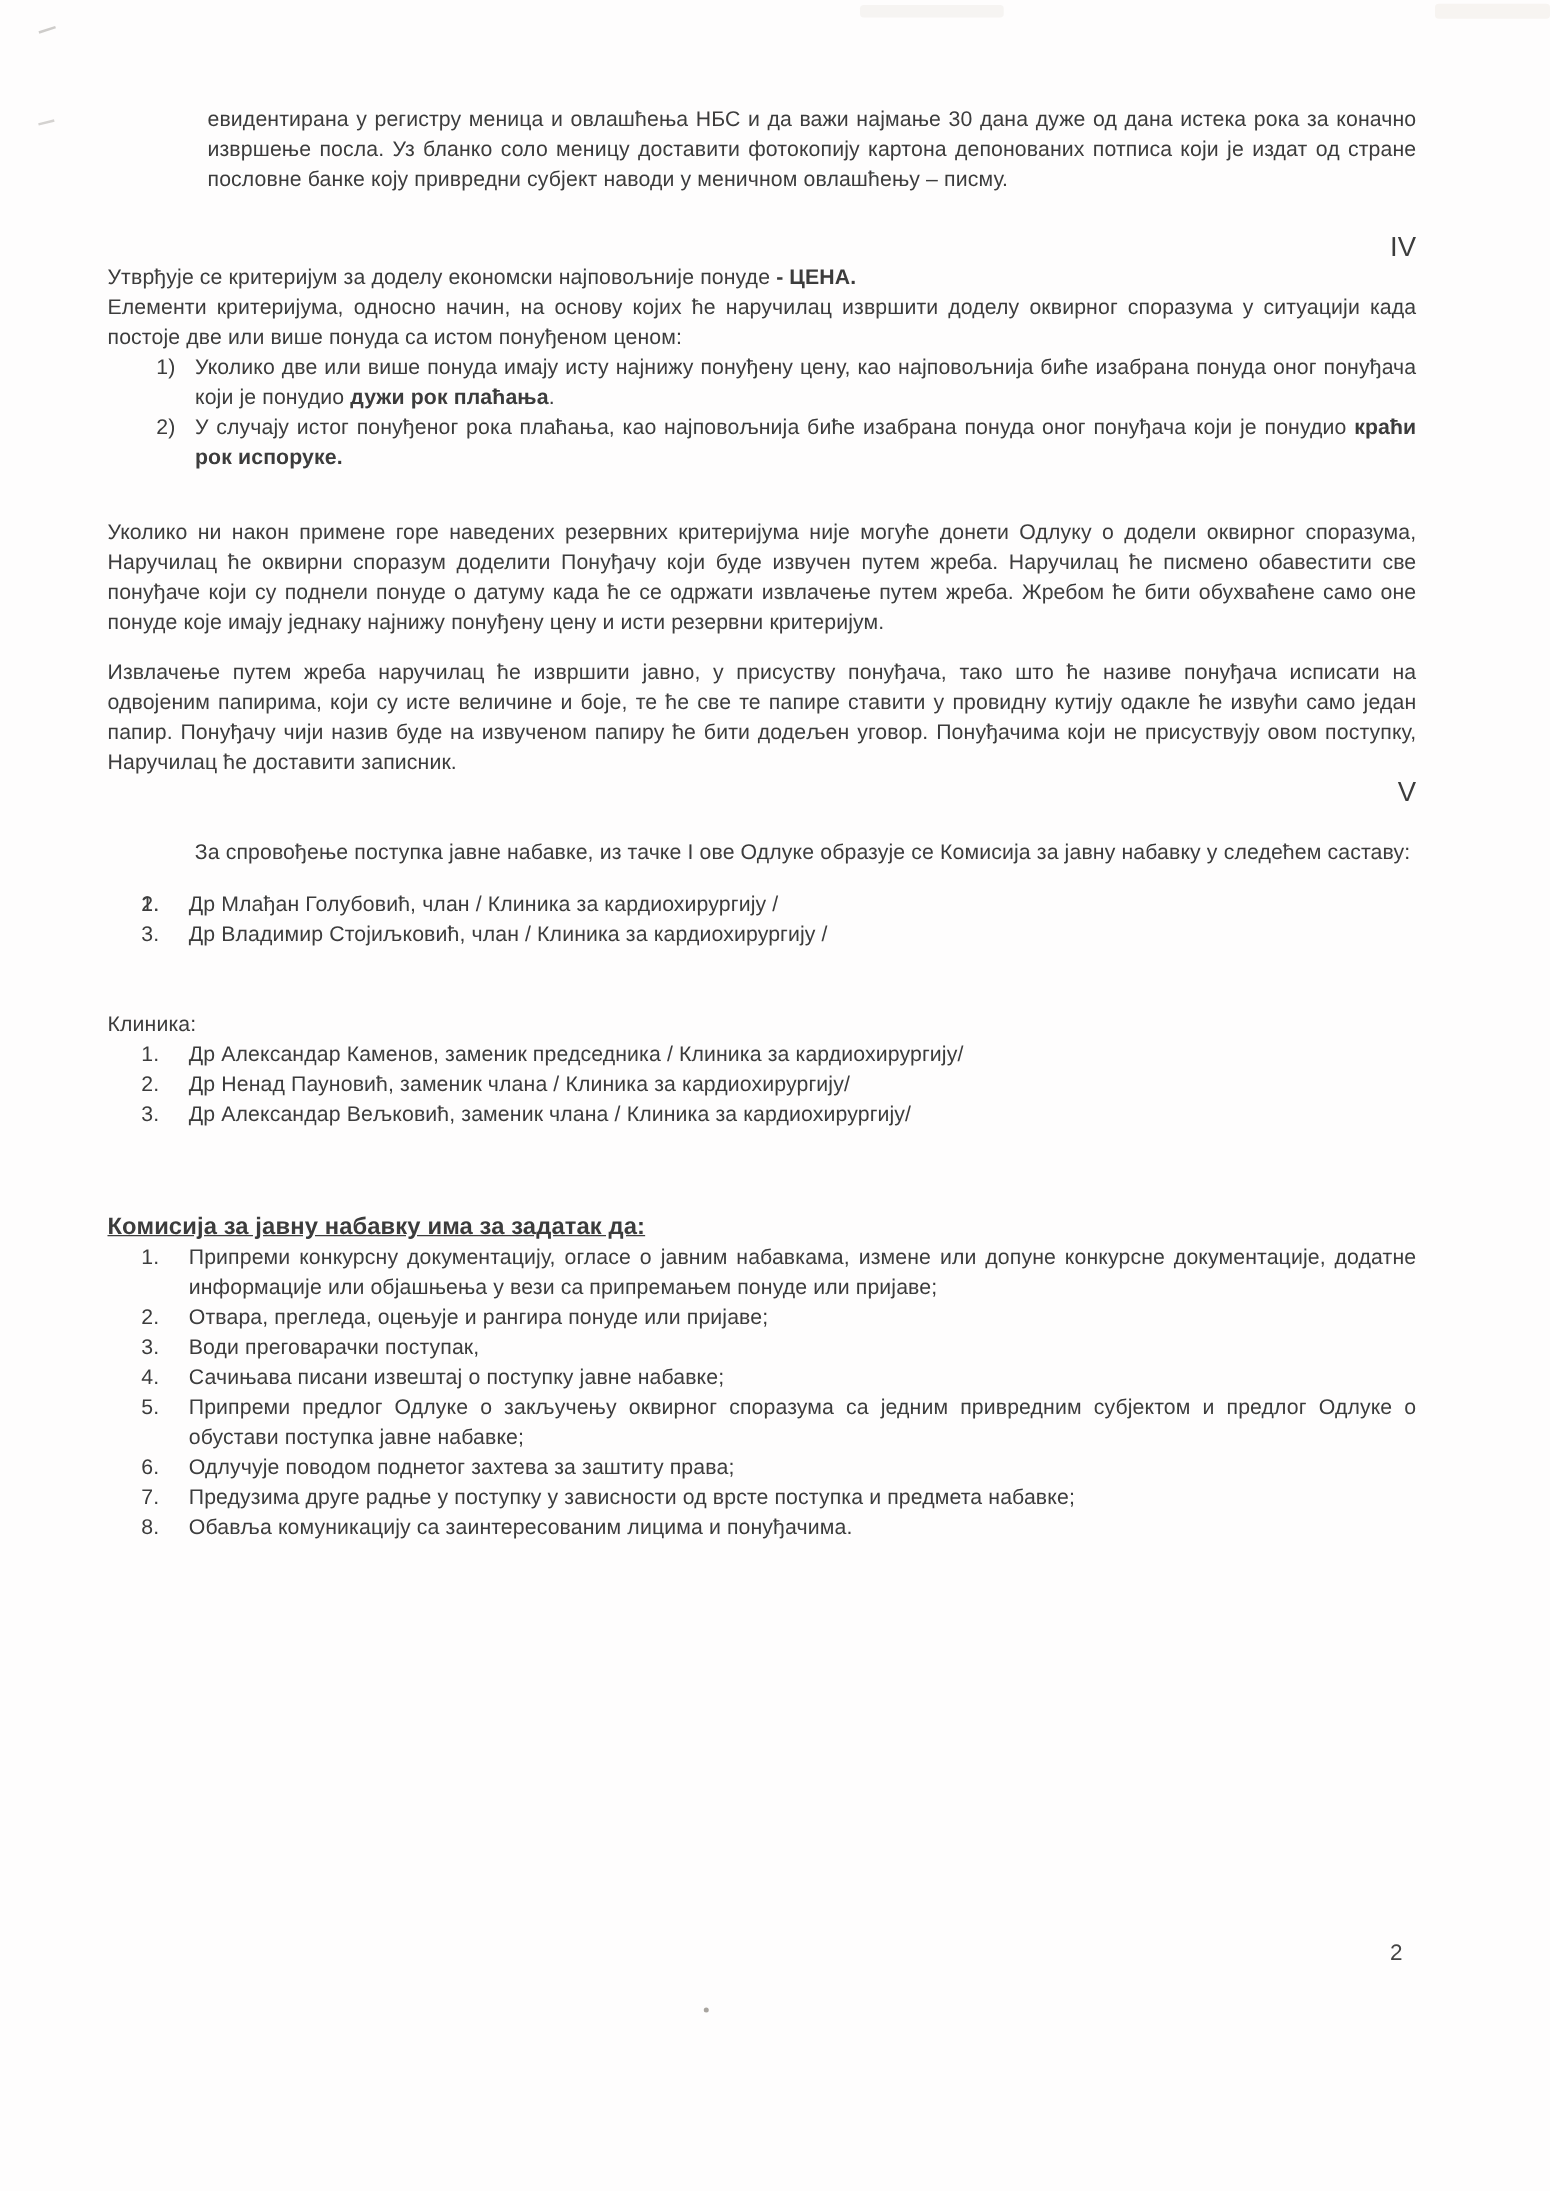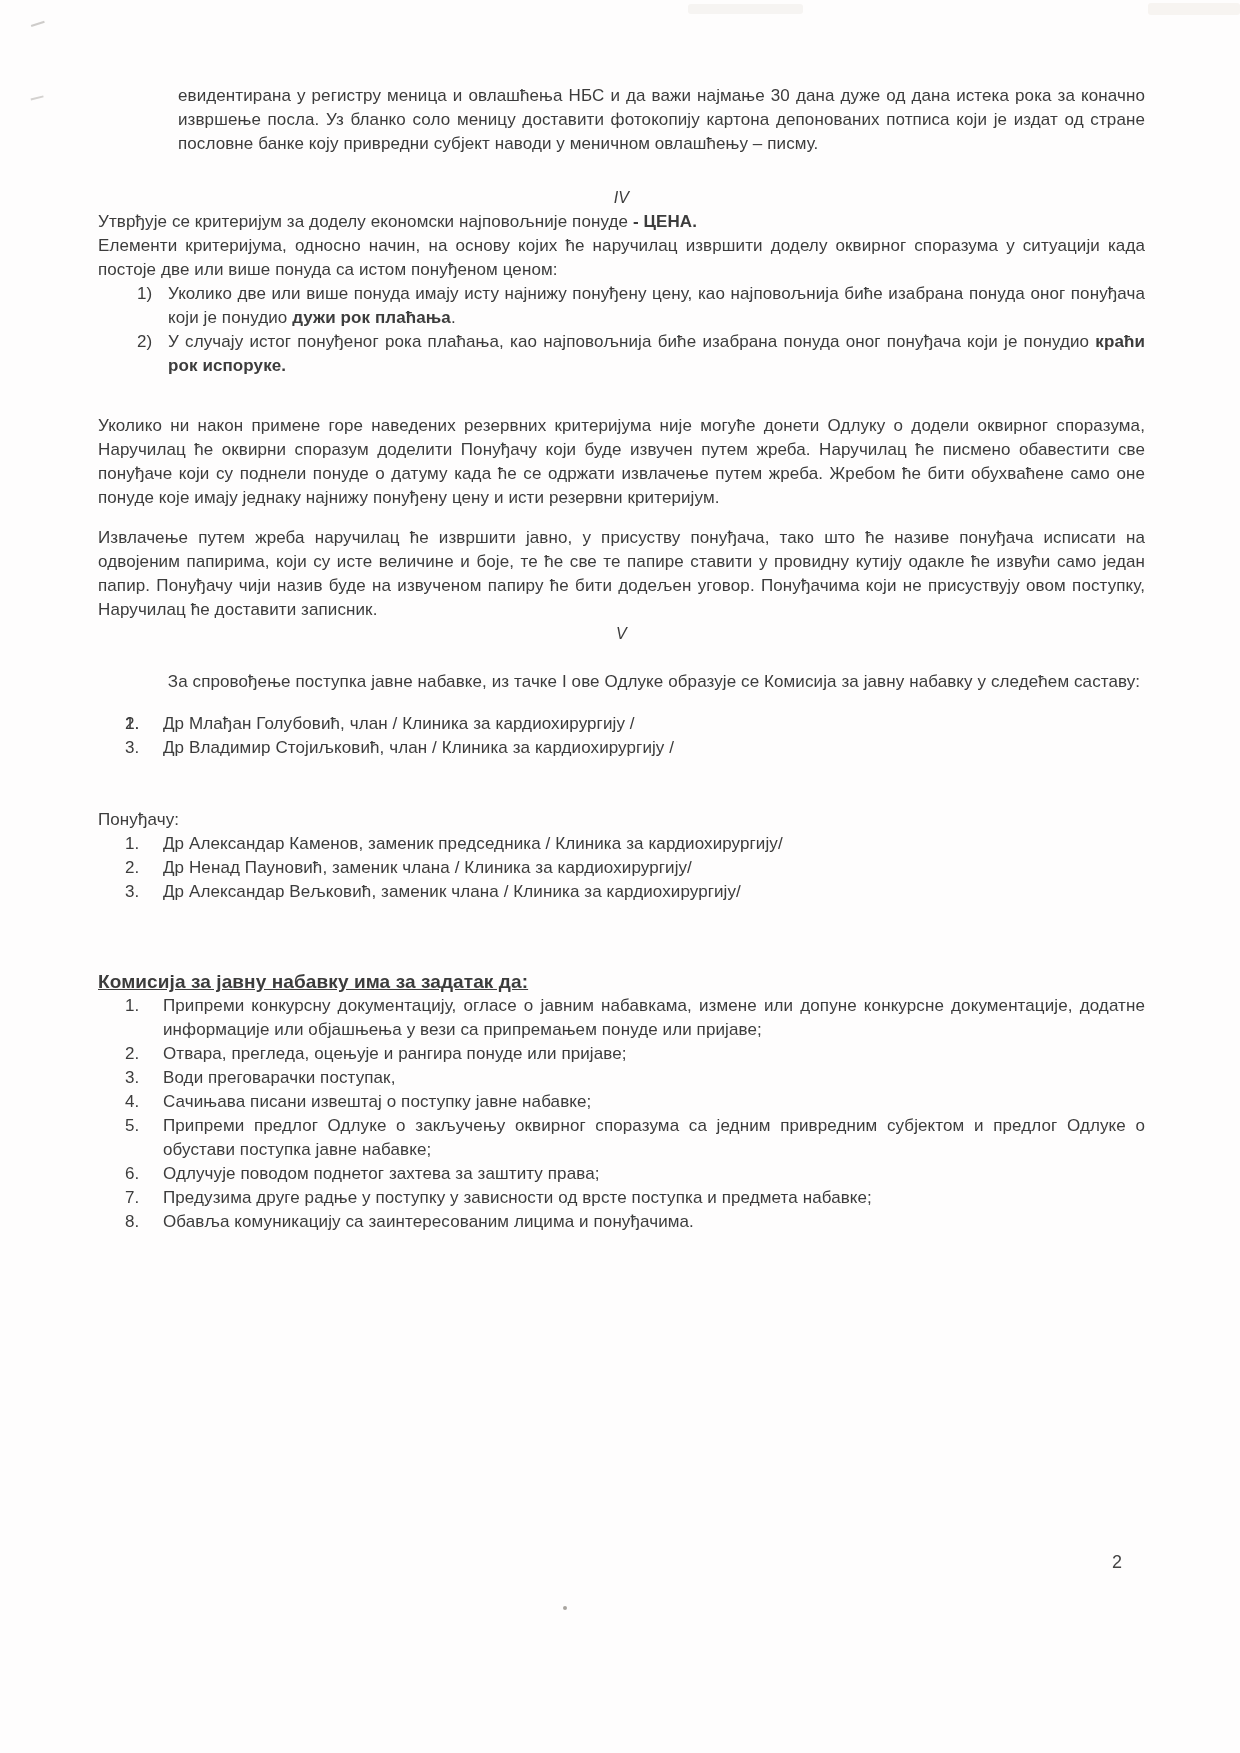--- a/index.html
+++ b/index.html
@@ -14,43 +14,42 @@
     background: #fefdfd;
     overflow: hidden;
     font-family: "Liberation Sans", sans-serif;
     font-size: 17px;
     line-height: 24px;
     color: #3c3c3c;
     letter-spacing: 0.1px;
   }
   .content {
     position: absolute;
-    left: 98px;
+    left: 86px;
     top: 0;
     width: 1047px;
   }
   p, .li, h3 {
     margin: 0;
     padding: 0;
   }
   .para {
     text-align: justify;
   }
   .intro-para {
     margin-top: 84px;
     margin-left: 80px;
     text-align: justify;
   }
   .roman-heading {
     margin-top: 30px;
-    text-align: center;
+    text-align: right;
     font-weight: normal;
-    font-size: 16px;
+    font-size: 22px;
     line-height: 24px;
-    font-style: italic;
   }
   .roman-heading.second {
     margin-top: 0;
   }
   .criterion-line b {
     font-weight: bold;
   }
   .list {
     margin: 0;
   }
@@ -162,21 +161,21 @@
         <span class="num">1.</span>
       </div>
       <div class="li">
         <span class="num">2.</span><span>Др Млађан Голубовић, члан / Клиника за кардиохирургију /</span>
       </div>
       <div class="li">
         <span class="num">3.</span><span>Др Владимир Стојиљковић, члан / Клиника за кардиохирургију /</span>
       </div>
     </div>
 
-    <p class="deputies-label">Понуђачу:</p>
+    <p class="deputies-label">Клиника:</p>
 
     <div class="list dot-list plain">
       <div class="li">
         <span class="num">1.</span><span>Др Александар Каменов, заменик председника / Клиника за кардиохирургију/</span>
       </div>
       <div class="li">
         <span class="num">2.</span><span>Др Ненад Пауновић, заменик члана / Клиника за кардиохирургију/</span>
       </div>
       <div class="li">
         <span class="num">3.</span><span>Др Александар Вељковић, заменик члана / Клиника за кардиохирургију/</span>

